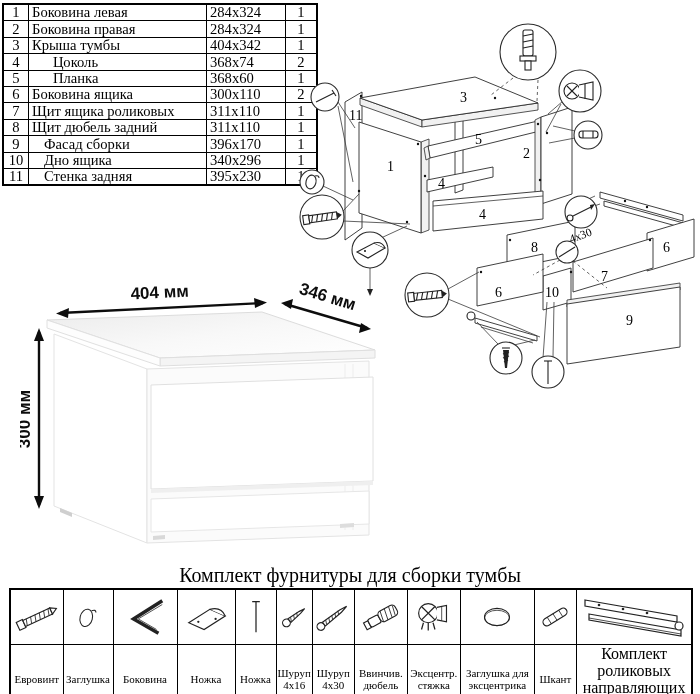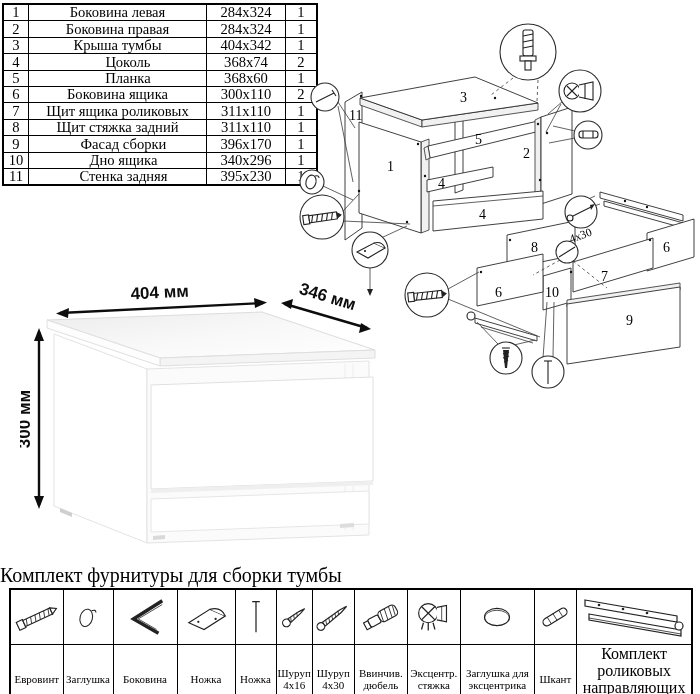--- a/index.html
+++ b/index.html
@@ -5,22 +5,22 @@
   html,body{margin:0;padding:0;background:#fff;}
   #page{position:relative;width:700px;height:694px;background:#fff;overflow:hidden;
         font-family:"Liberation Serif",serif;color:#000;}
 
   
   table.parts{position:absolute;left:2px;top:3px;border-collapse:collapse;
               border:2px solid #000;}
   table.parts td{border:1px solid #000;font-size:14.6px;line-height:1;
                  height:15.4px;padding:0 3px;white-space:nowrap;}
   table.parts td.num{width:22px;text-align:center;padding:0 1px;}
-  table.parts td.name{width:150px;text-align:center;}
-  table.parts td.size{width:72px;text-align:center;}
+  table.parts td.name{width:150px;text-align:left;}
+  table.parts td.size{width:72px;text-align:left;}
   table.parts td.qty{width:24px;text-align:center;}
   table.parts tr:nth-child(4) td.name,
   table.parts tr:nth-child(5) td.name{padding-left:24px;}
   table.parts tr:nth-child(9) td.name,
   table.parts tr:nth-child(10) td.name,
   table.parts tr:nth-child(11) td.name{padding-left:15px;}
 
   
   #diagram{position:absolute;left:295px;top:0;width:405px;height:396px;}
   #diagram .panel{fill:#fff;stroke:#2b2b2b;stroke-width:0.9;}
@@ -35,21 +35,21 @@
   #diagram .dot{fill:#111;}
 
   
   #render{position:absolute;left:20px;top:272px;width:362px;height:292px;}
   #render .dim{font-family:"Liberation Sans",sans-serif;font-weight:bold;
                font-size:17px;fill:#0d0d0d;}
   #render .arrow{stroke:#0d0d0d;stroke-width:2.4;}
   #render .ah{fill:#0d0d0d;stroke:none;}
 
   
-  #hw-title{position:absolute;left:0;top:564px;width:700px;
+  #hw-title{position:absolute;left:0;top:564px;width:700px;text-align:center;
             font-size:20px;font-family:"Liberation Serif",serif;}
   table.hw{position:absolute;left:9px;top:588px;border-collapse:collapse;
            border:2px solid #000;table-layout:fixed;}
   table.hw td{border:1px solid #000;text-align:center;vertical-align:middle;
               padding:0;overflow:hidden;}
   table.hw tr.icons td{height:54px;}
   table.hw tr.labels td{height:26px;font-size:11px;line-height:1.05;padding:1px 1px;}
   table.hw tr.labels td.small{font-size:16px;}
   table.hw tr.qtys td{height:21px;font-size:17px;}
   .hwicon{display:block;margin:0 auto;}
@@ -102,21 +102,21 @@
           <td class="qty">2</td>
         </tr>
       <tr>
           <td class="num">7</td>
           <td class="name">Щит ящика роликовых</td>
           <td class="size">311x110</td>
           <td class="qty">1</td>
         </tr>
       <tr>
           <td class="num">8</td>
-          <td class="name">Щит стяжка задний</td>
+          <td class="name">Щит дюбель задний</td>
           <td class="size">311x110</td>
           <td class="qty">1</td>
         </tr>
       <tr>
           <td class="num">9</td>
           <td class="name">Фасад сборки</td>
           <td class="size">396x170</td>
           <td class="qty">1</td>
         </tr>
       <tr>

